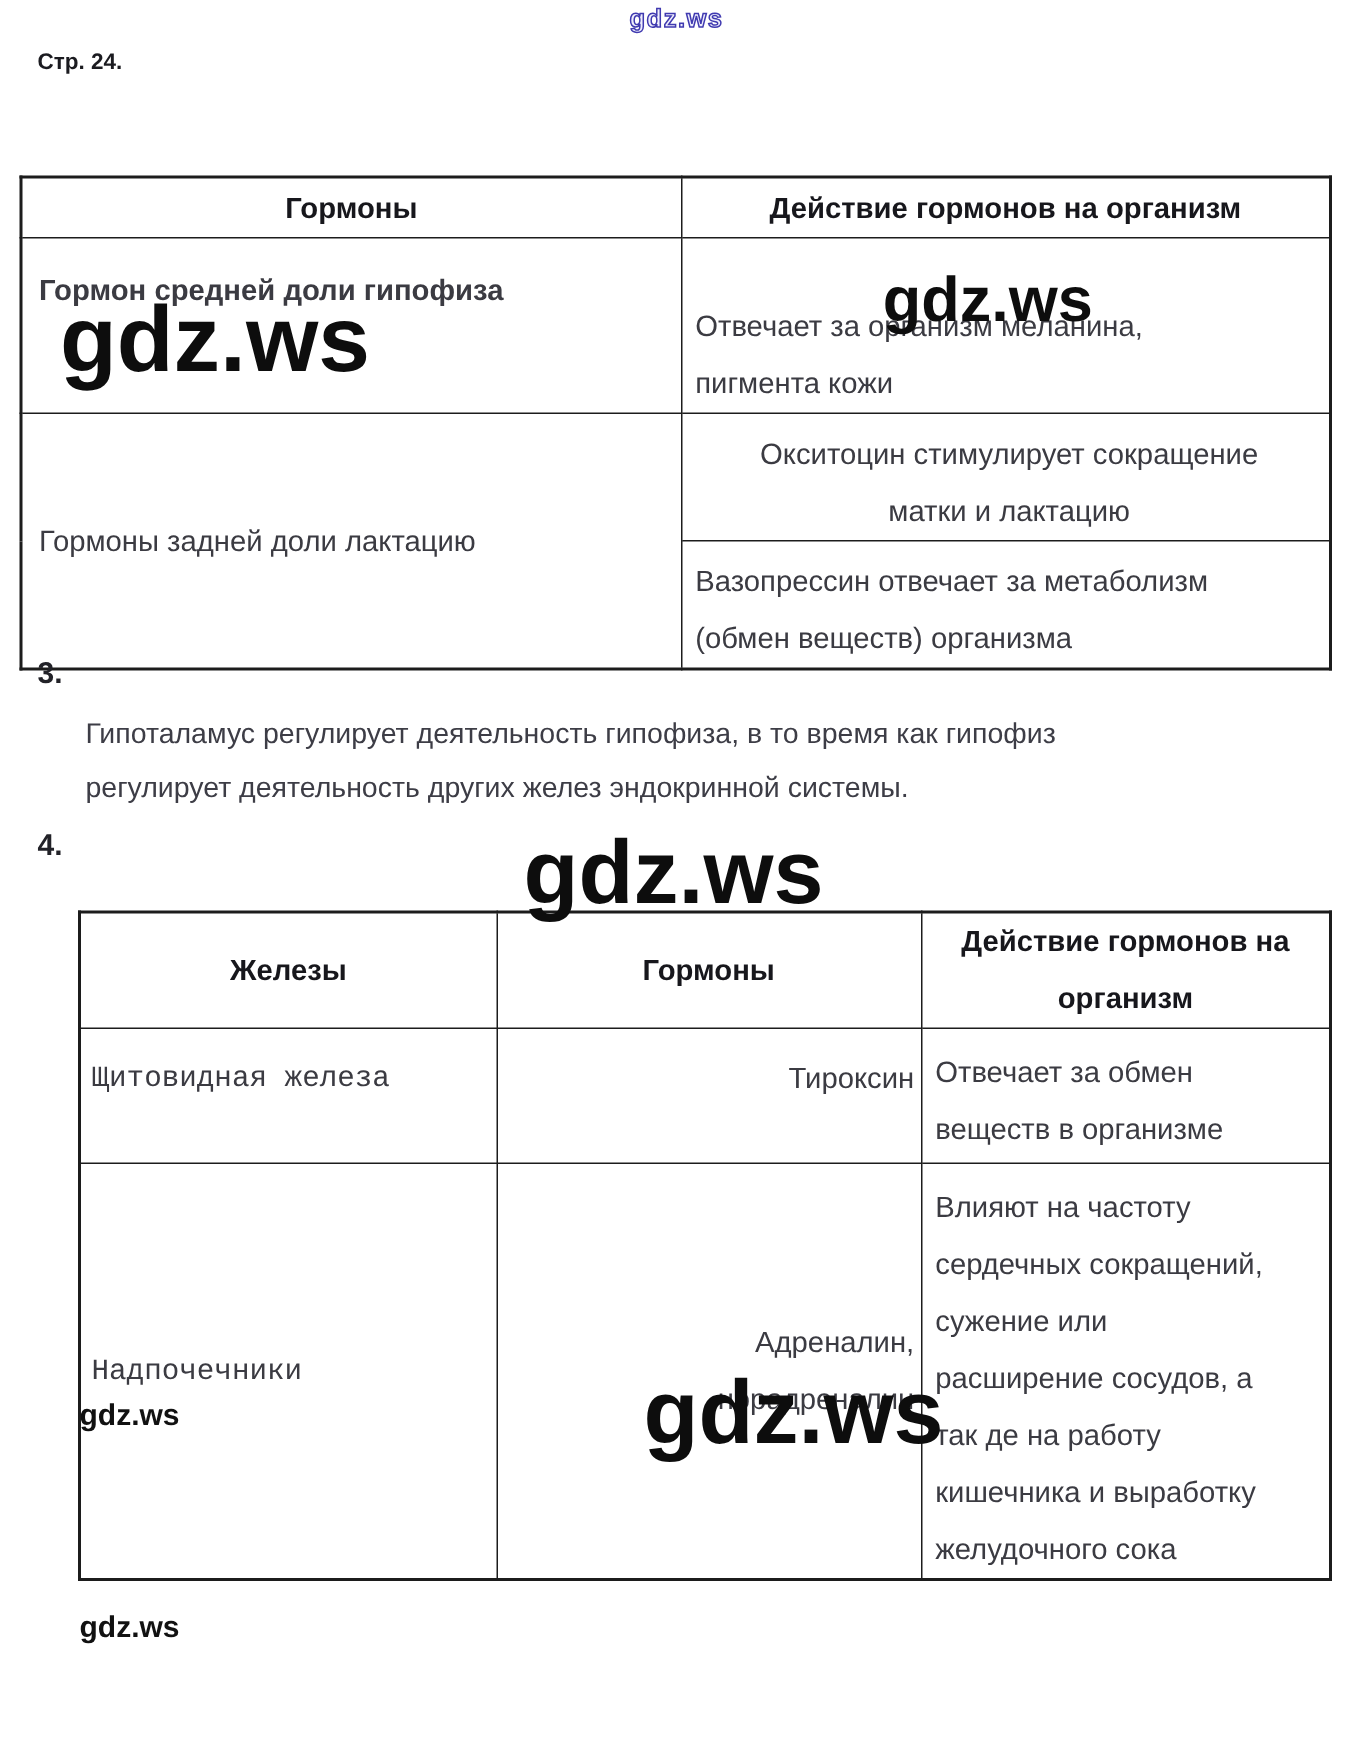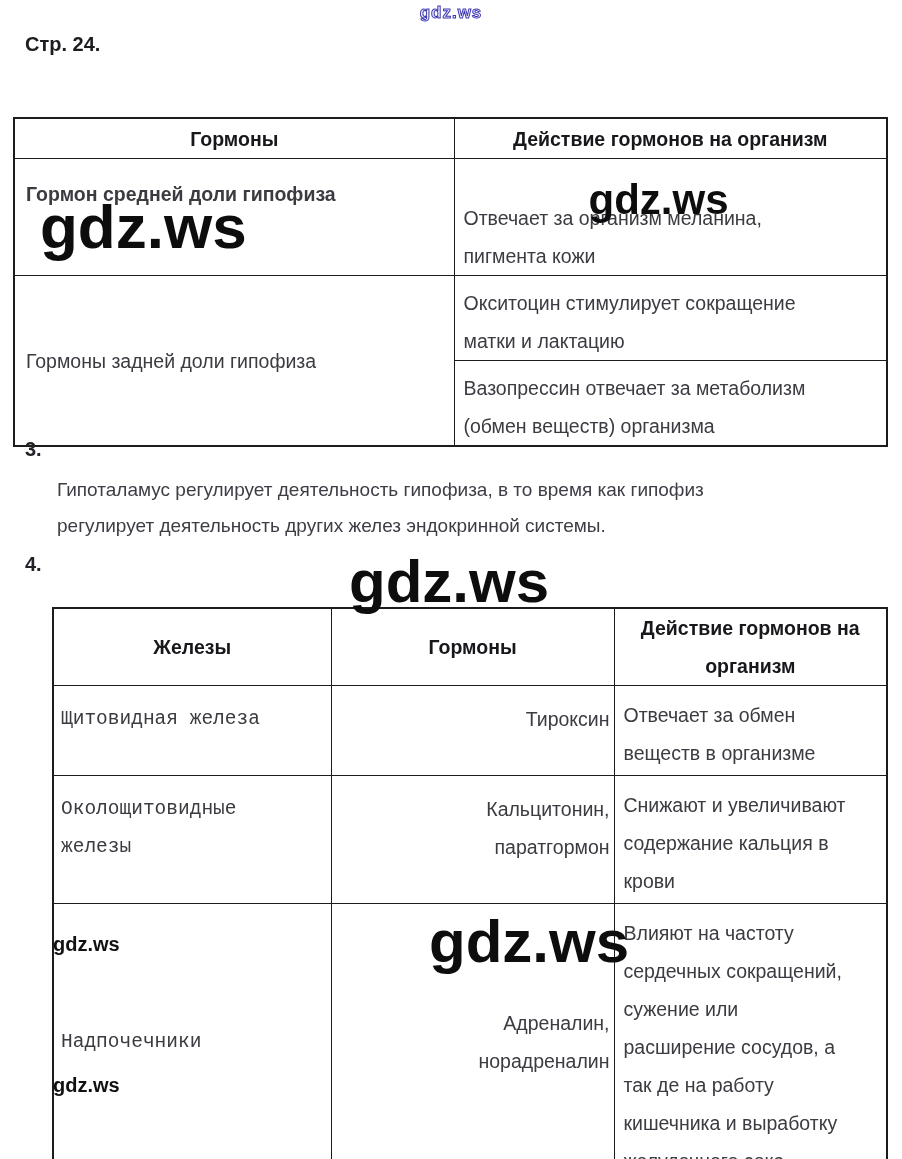--- a/index.html
+++ b/index.html
@@ -41,21 +41,21 @@
   .wm-inline {
     position: absolute;
     left: 134px; top: 20px;
     font-size: 42px; font-weight: bold; color: #0d0d0d;
     line-height: 1; white-space: nowrap;
   }
 
   
   .page-label {
     left: 25px; top: 33px;
-    font-size: 20px; font-weight: bold; color: #1b1b20;
+    font-size: 15px; font-weight: bold; color: #1b1b20;
   }
   .sec-number {
     font-size: 20px; font-weight: bold; color: #222228;
   }
   .sec3-number { left: 25px; top: 438px; }
   .sec4-number { left: 25px; top: 553px; }
   .sec3-text {
     left: 57px; top: 472px; width: 800px;
     font-size: 19px; line-height: 36px;
     white-space: pre-line;
@@ -87,21 +87,21 @@
     vertical-align: top;
   }
 
   .table1 { left: 13px; top: 117px; }
   .table1 table { width: 873px; border: 2px solid #1c1c1c; }
   .table1 th { height: 39px; line-height: 22px; }
   .t1-r1 td { height: 75px; }
   .t1-c1 { padding: 16px 6px 0 11px; font-weight: bold; }
   .t1-r1 .t1-c2 { padding: 2px 4px 0 9px; position: relative; }
   .t1-c1-span { vertical-align: middle; padding: 0 6px 0 11px; }
-  .t1-r2a .t1-c2 { height: 76px; padding: 8px 4px 0 9px; }
+  .t1-r2a .t1-c2 { height: 76px; padding: 8px 4px 0 9px; text-align: center; }
   .t1-r2b .t1-c2 { height: 73px; padding: 8px 4px 0 9px; margin-top: 12px; }
 
   .table2 { left: 52px; top: 607px; }
   .table2 table { width: 834px; border: 2px solid #1c1c1c; }
   .table2 th { height: 75px; }
   .t2-r1 td { height: 75px; }
   .t2-r2 td { height: 113px; }
   .t2-r3 td { height: 265px; }
   .t2-c1 { padding: 14px 4px 0 7px; font-family: Liberation Mono, monospace; }
   .t2-c2 { padding: 14px 4px 0 12px; text-align: right; }
@@ -128,21 +128,21 @@
       <th>Действие гормонов на организм</th>
     </tr>
     <tr class="t1-r1">
       <td class="t1-c1">Гормон средней доли гипофиза</td>
       <td class="t1-c2">
         <span>Отвечает за организм меланина,
 пигмента кожи</span><span class="wm-inline">gdz.ws</span>
       </td>
     </tr>
     <tr class="t1-r2a">
-      <td class="t1-c1-span" rowspan="2">Гормоны задней доли гипофиза</td>
+      <td class="t1-c1-span" rowspan="2">Гормоны задней доли лактацию</td>
       <td class="t1-c2">Окситоцин стимулирует сокращение
 матки и лактацию</td>
     </tr>
     <tr class="t1-r2b">
       <td class="t1-c2">Вазопрессин отвечает за метаболизм
 (обмен веществ) организма</td>
     </tr>
   </tbody>
     </table>
 </div>
@@ -169,29 +169,20 @@
       <th>Гормоны</th>
       <th>Действие гормонов на
 организм</th>
     </tr>
     <tr class="t2-r1">
       <td class="t2-c1">Щитовидная железа</td>
       <td class="t2-c2">Тироксин</td>
       <td class="t2-c3">Отвечает за обмен
 веществ в организме</td>
     </tr>
-    <tr class="t2-r2">
-      <td class="t2-c1">Околощитовидные
-железы</td>
-      <td class="t2-c2">Кальцитонин,
-паратгормон</td>
-      <td class="t2-c3">Снижают и увеличивают
-содержание кальция в
-крови</td>
-    </tr>
     <tr class="t2-r3">
       <td class="t2-c1">Надпочечники</td>
       <td class="t2-c2">Адреналин,
 норадреналин</td>
       <td class="t2-c3">Влияют на частоту
 сердечных сокращений,
 сужение или
 расширение сосудов, а
 так де на работу
 кишечника и выработку

